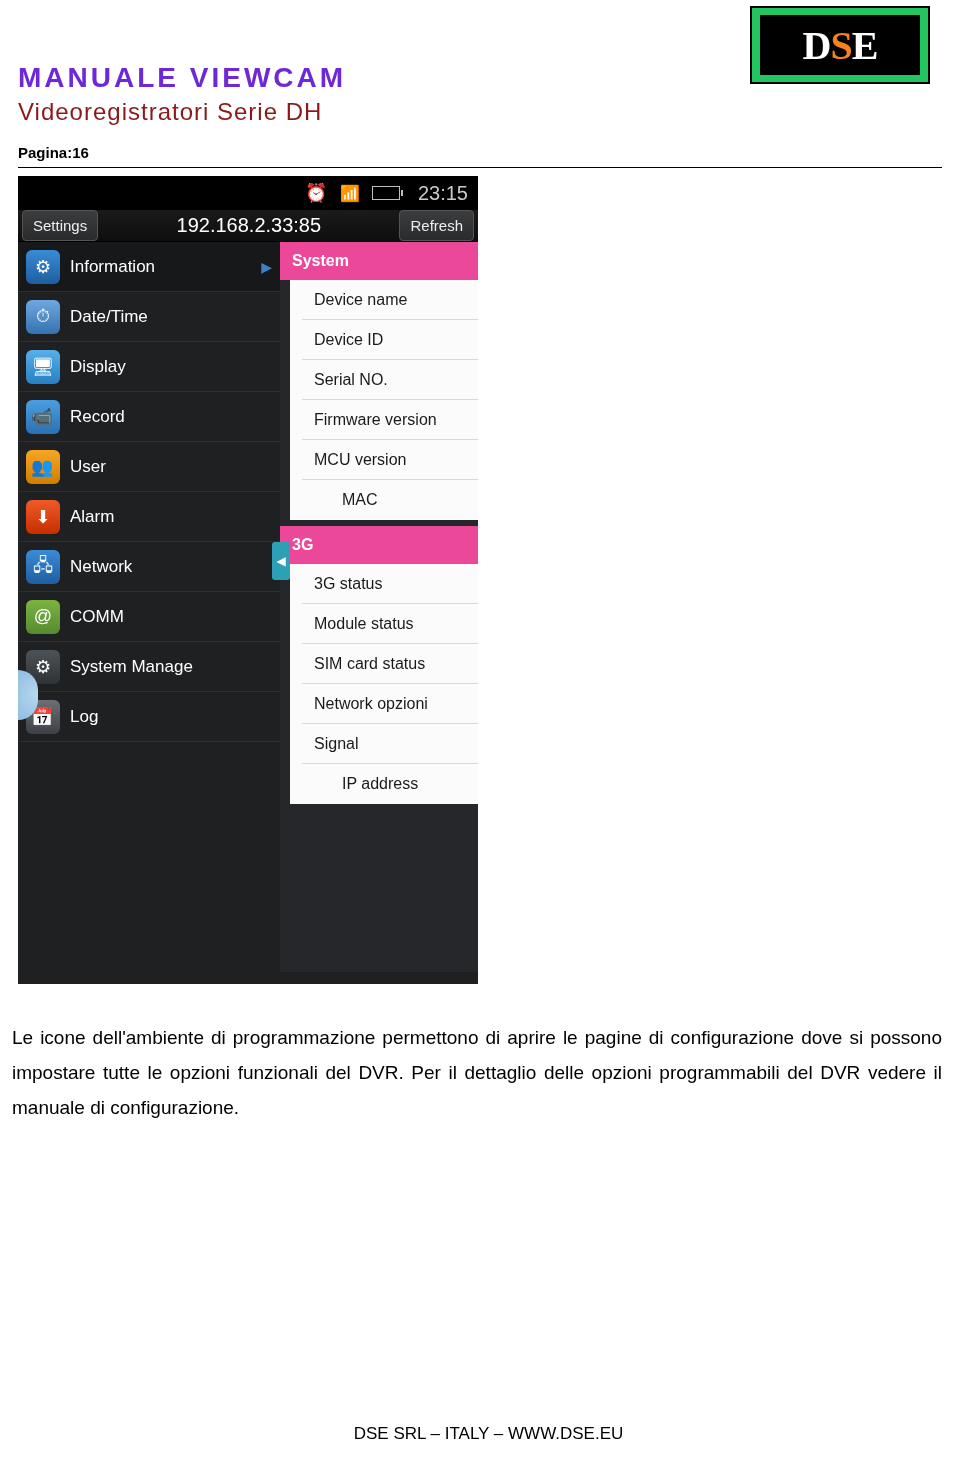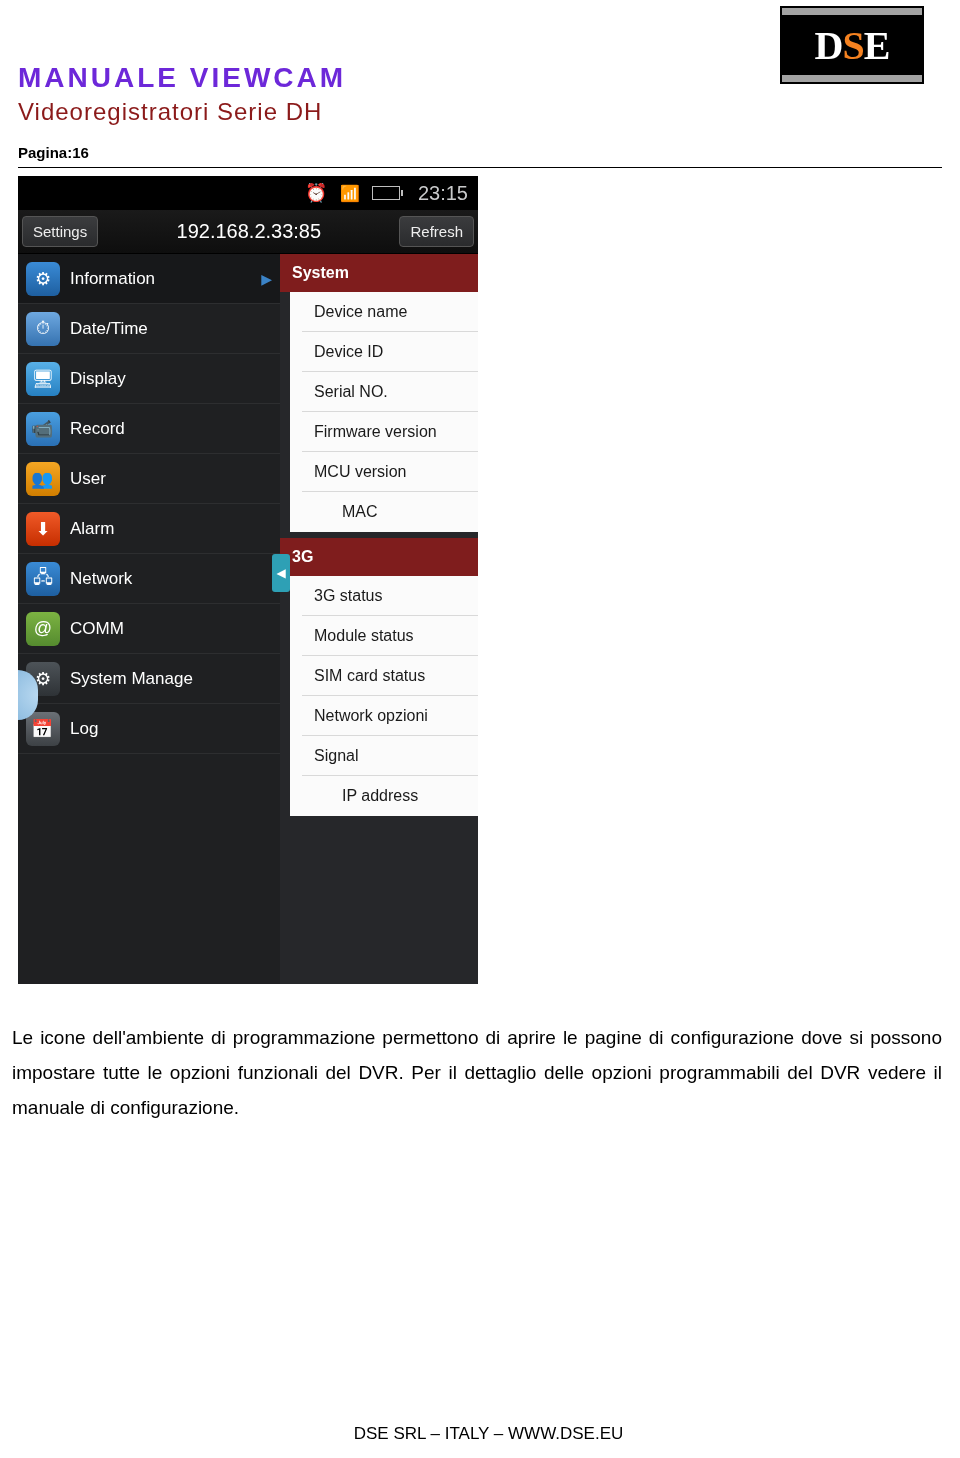--- a/index.html
+++ b/index.html
@@ -4,38 +4,38 @@
 <style>
   * { box-sizing: border-box; margin: 0; padding: 0; }
   body { width: 960px; height: 1458px; background: #fff; font-family: Arial, sans-serif; position: relative; }
 
   .page-header { padding: 14px 18px 0 18px; }
   .title { font-size: 28px; font-weight: bold; letter-spacing: 3px; color: #6d28d9; margin-top: 48px; }
   .subtitle { font-size: 24px; color: #8b1a1a; letter-spacing: 1px; margin-top: 4px; }
   .pagina { font-size: 15px; font-weight: bold; margin-top: 18px; }
   .hr { border: none; border-top: 1.5px solid #000; margin: 6px 18px 0 18px; }
 
-  .logo { position: absolute; top: 6px; right: 36px; width: 144px; height: 78px; border: 2px solid #000; display: flex; align-items: center; justify-content: center; background: #a3a3a3; }
+  .logo { position: absolute; top: 6px; right: 30px; width: 180px; height: 78px; border: 2px solid #000; display: flex; align-items: center; justify-content: center; background: #22c55e; }
   .logo-inner { width: 160px; height: 60px; background: #000; display: flex; align-items: center; justify-content: center; }
   .logo-text { color: #fff; font-size: 40px; font-weight: bold; font-family: "Times New Roman", serif; letter-spacing: -1px; }
   .logo-s { color: #f58220; }
 
   
   .phone { position: absolute; top: 176px; left: 18px; width: 460px; height: 808px; background: #1f2022; overflow: hidden; font-family: Arial, sans-serif; }
 
   .statusbar { height: 34px; background: #000; display: flex; align-items: center; justify-content: flex-end; padding: 0 10px; gap: 12px; }
   .clock-icon { font-size: 18px; color: #bfbfbf; }
   .wifi-icon { font-size: 16px; color: #bfbfbf; }
   .battery { display: inline-flex; align-items: center; }
   .battery-body { width: 28px; height: 14px; border: 1.5px solid #bfbfbf; position: relative; }
   .battery-body::after { content: ''; position: absolute; right: -4px; top: 3px; width: 2px; height: 6px; background: #bfbfbf; }
   .battery-fill { width: 40%; height: 100%; background: #7fbf3f; margin-left: auto; }
   .status-time { color: #c9cacb; font-size: 20px; margin-left: 6px; }
 
-  .topbar { height: 44px; background: linear-gradient(#1a1a1a,#0e0e0e); display: flex; align-items: center; justify-content: space-between; padding: 0 4px; border-bottom: 1px solid #000; }
+  .topbar { height: 32px; background: linear-gradient(#1a1a1a,#0e0e0e); display: flex; align-items: center; justify-content: space-between; padding: 0 4px; border-bottom: 1px solid #000; }
   .topbar-btn { background: linear-gradient(#3b3c3e,#2a2b2d); color: #eee; font-size: 15px; padding: 6px 10px; border-radius: 4px; border: 1px solid #555; }
   .topbar-title { color: #fff; font-size: 20px; }
 
   .phone-body { display: flex; height: calc(100% - 78px); }
   .menu { width: 262px; background: #1f2022; }
   .menu-row { height: 50px; display: flex; align-items: center; gap: 10px; padding: 0 8px; border-bottom: 1px solid #2d2e30; }
   .menu-row.active { background: #17181a; }
   .micon { width: 34px; height: 34px; border-radius: 6px; display: flex; align-items: center; justify-content: center; font-size: 18px; color: #fff; }
   .micon.gear { background: linear-gradient(#3a8bd6,#1e5fa0); }
   .micon.clock { background: linear-gradient(#6ea8e0,#3572b0); }
@@ -45,21 +45,21 @@
   .micon.alarm { background: linear-gradient(#f05a28,#c62e00); }
   .micon.network { background: linear-gradient(#3a8bd6,#1e5fa0); }
   .micon.comm { background: linear-gradient(#7cb342,#558b2f); }
   .micon.sysm { background: linear-gradient(#4d5358,#2e3236); }
   .micon.log { background: linear-gradient(#6b7076,#3d4145); }
   .menu-label { color: #fff; font-size: 17px; }
   .chev { margin-left: auto; color: #3b83c7; font-size: 14px; }
   .menu-handle { position: absolute; left: 0; top: 494px; width: 20px; height: 50px; background: radial-gradient(circle at right,#b8d8f0,#8fbde0); border-radius: 0 28px 28px 0; }
 
   .panel { flex: 1; background: #26272a; position: relative; }
-  .panel-section-header { color: #fff; font-size: 16px; font-weight: bold; padding: 10px 12px; background: #7f1d1d; }
+  .panel-section-header { color: #fff; font-size: 16px; font-weight: bold; padding: 10px 12px; background: #ec4899; }
   .panel-list { background: #fbfbfb; margin: 0 0 6px 10px; border-radius: 0; padding-left: 12px; }
   .panel-row { height: 40px; line-height: 40px; font-size: 16px; color: #1a1a1a; padding: 0 12px; border-bottom: 1px solid #d9d9d9; }
   .panel-row:last-child { border-bottom: none; margin-left: 28px; }
   .knob { position: absolute; left: -8px; top: 300px; width: 18px; height: 38px; background: #2ea0b5; border-radius: 3px; display: flex; align-items: center; justify-content: center; color: #fff; font-size: 12px; }
 
   
   .body-text { position: absolute; top: 1020px; left: 12px; right: 18px; font-size: 19px; line-height: 1.85; text-align: justify; color: #000; }
 
   .footer { position: absolute; bottom: 14px; left: 17px; right: 0; text-align: center; font-size: 17px; color: #000; }
 </style>

